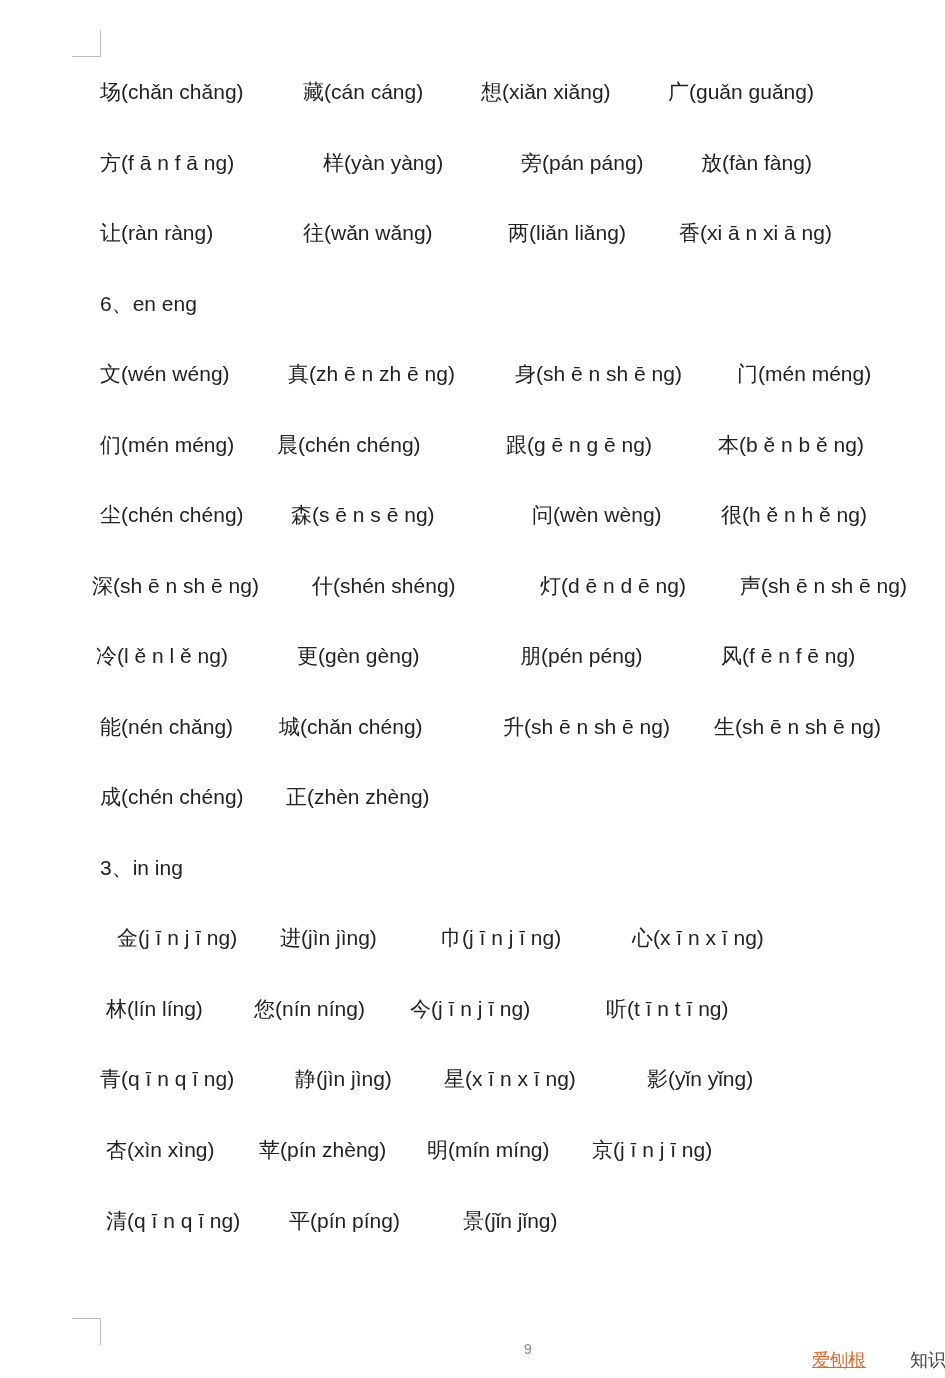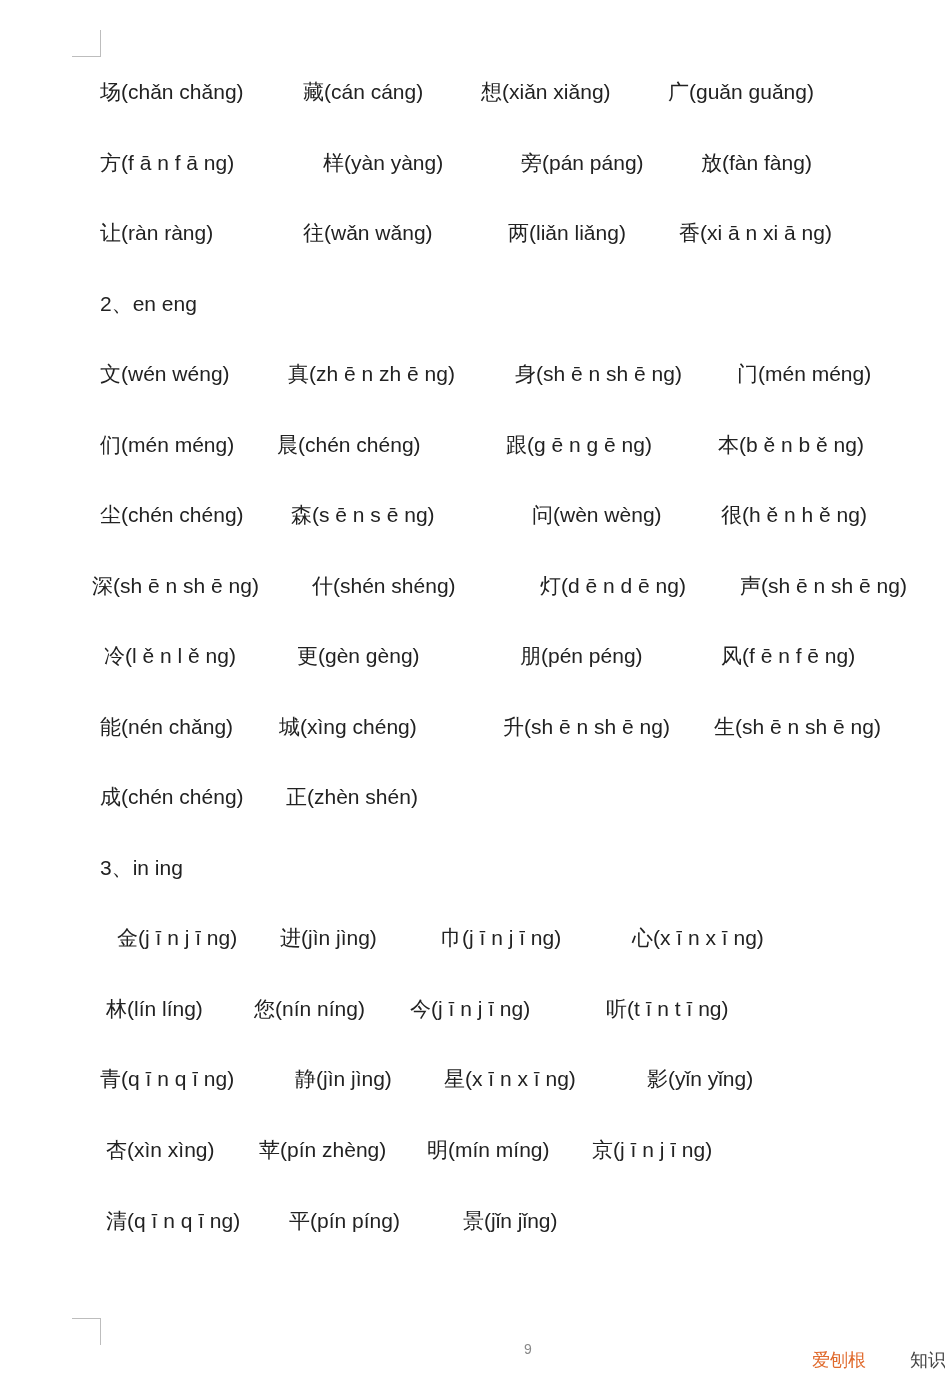--- a/index.html
+++ b/index.html
@@ -7,21 +7,21 @@
       font-family: "Liberation Sans", "DejaVu Sans", sans-serif; color: #222222; }
     .page { position: absolute; left: 0; top: 0; width: 945px; height: 1378px; background: #fff; }
     .corner { position: absolute; width: 28px; height: 26px; border-color: #bdbdbd; border-style: solid; border-width: 0; }
     .corner-tl { left: 72px; top: 30px; border-right-width: 1px; border-bottom-width: 1px; }
     .corner-bl { left: 72px; top: 1318px; border-right-width: 1px; border-top-width: 1px; }
     .line { position: absolute; left: 0; height: 30px; font-size: 21px; line-height: 30px; white-space: nowrap; }
     .item { position: absolute; top: 0; white-space: pre; }
     .heading { position: absolute; left: 100px; font-size: 21px; line-height: 30px; white-space: pre; }
     .page-number { position: absolute; left: 524px; top: 1341px; font-size: 14px; color: #888; }
     .watermark { position: absolute; left: 812px; top: 1348px; font-size: 18px; white-space: nowrap; }
-    .wm-a { color: #e06a2c; }
+    .wm-a { color: #e06a2c; text-decoration: underline; }
     .wm-b { color: #444; margin-left: 44px; }
   </style>
 </head>
 <body>
 
 <div class="page">
   <div class="corner corner-tl"></div>
 
   <div class="line" style="top:77px">
     <span class="item" style="left:100px">场(chǎn chǎng)</span>
@@ -35,21 +35,21 @@
     <span class="item" style="left:521px">旁(pán páng)</span>
     <span class="item" style="left:701px">放(fàn fàng)</span>
   </div>
   <div class="line" style="top:218px">
     <span class="item" style="left:100px">让(ràn ràng)</span>
     <span class="item" style="left:303px">往(wǎn wǎng)</span>
     <span class="item" style="left:508px">两(liǎn liǎng)</span>
     <span class="item" style="left:679px">香(xi ā n xi ā ng)</span>
   </div>
 
-  <div class="heading" style="top:289px">2、en eng</div>
+  <div class="heading" style="top:289px">6、en eng</div>
 
   <div class="line" style="top:359px">
     <span class="item" style="left:100px">文(wén wéng)</span>
     <span class="item" style="left:288px">真(zh ē n zh ē ng)</span>
     <span class="item" style="left:515px">身(sh ē n sh ē ng)</span>
     <span class="item" style="left:737px">门(mén méng)</span>
   </div>
   <div class="line" style="top:430px">
     <span class="item" style="left:100px">们(mén méng)</span>
     <span class="item" style="left:277px">晨(chén chéng)</span>
@@ -62,34 +62,34 @@
     <span class="item" style="left:532px">问(wèn wèng)</span>
     <span class="item" style="left:721px">很(h ě n h ě ng)</span>
   </div>
   <div class="line" style="top:571px">
     <span class="item" style="left:92px">深(sh ē n sh ē ng)</span>
     <span class="item" style="left:312px">什(shén shéng)</span>
     <span class="item" style="left:540px">灯(d ē n d ē ng)</span>
     <span class="item" style="left:740px">声(sh ē n sh ē ng)</span>
   </div>
   <div class="line" style="top:641px">
-    <span class="item" style="left:104px">冷(l ě n l ě ng)</span>
+    <span class="item" style="left:96px">冷(l ě n l ě ng)</span>
     <span class="item" style="left:297px">更(gèn gèng)</span>
     <span class="item" style="left:520px">朋(pén péng)</span>
     <span class="item" style="left:721px">风(f ē n f ē ng)</span>
   </div>
   <div class="line" style="top:712px">
     <span class="item" style="left:100px">能(nén chǎng)</span>
-    <span class="item" style="left:279px">城(xìng chéng)</span>
+    <span class="item" style="left:279px">城(chǎn chéng)</span>
     <span class="item" style="left:503px">升(sh ē n sh ē ng)</span>
     <span class="item" style="left:714px">生(sh ē n sh ē ng)</span>
   </div>
   <div class="line" style="top:782px">
     <span class="item" style="left:100px">成(chén chéng)</span>
-    <span class="item" style="left:286px">正(zhèn shén)</span>
+    <span class="item" style="left:286px">正(zhèn zhèng)</span>
   </div>
 
   <div class="heading" style="top:853px">3、in ing</div>
 
   <div class="line" style="top:923px">
     <span class="item" style="left:117px">金(j ī n j ī ng)</span>
     <span class="item" style="left:280px">进(jìn jìng)</span>
     <span class="item" style="left:441px">巾(j ī n j ī ng)</span>
     <span class="item" style="left:632px">心(x ī n x ī ng)</span>
   </div>

